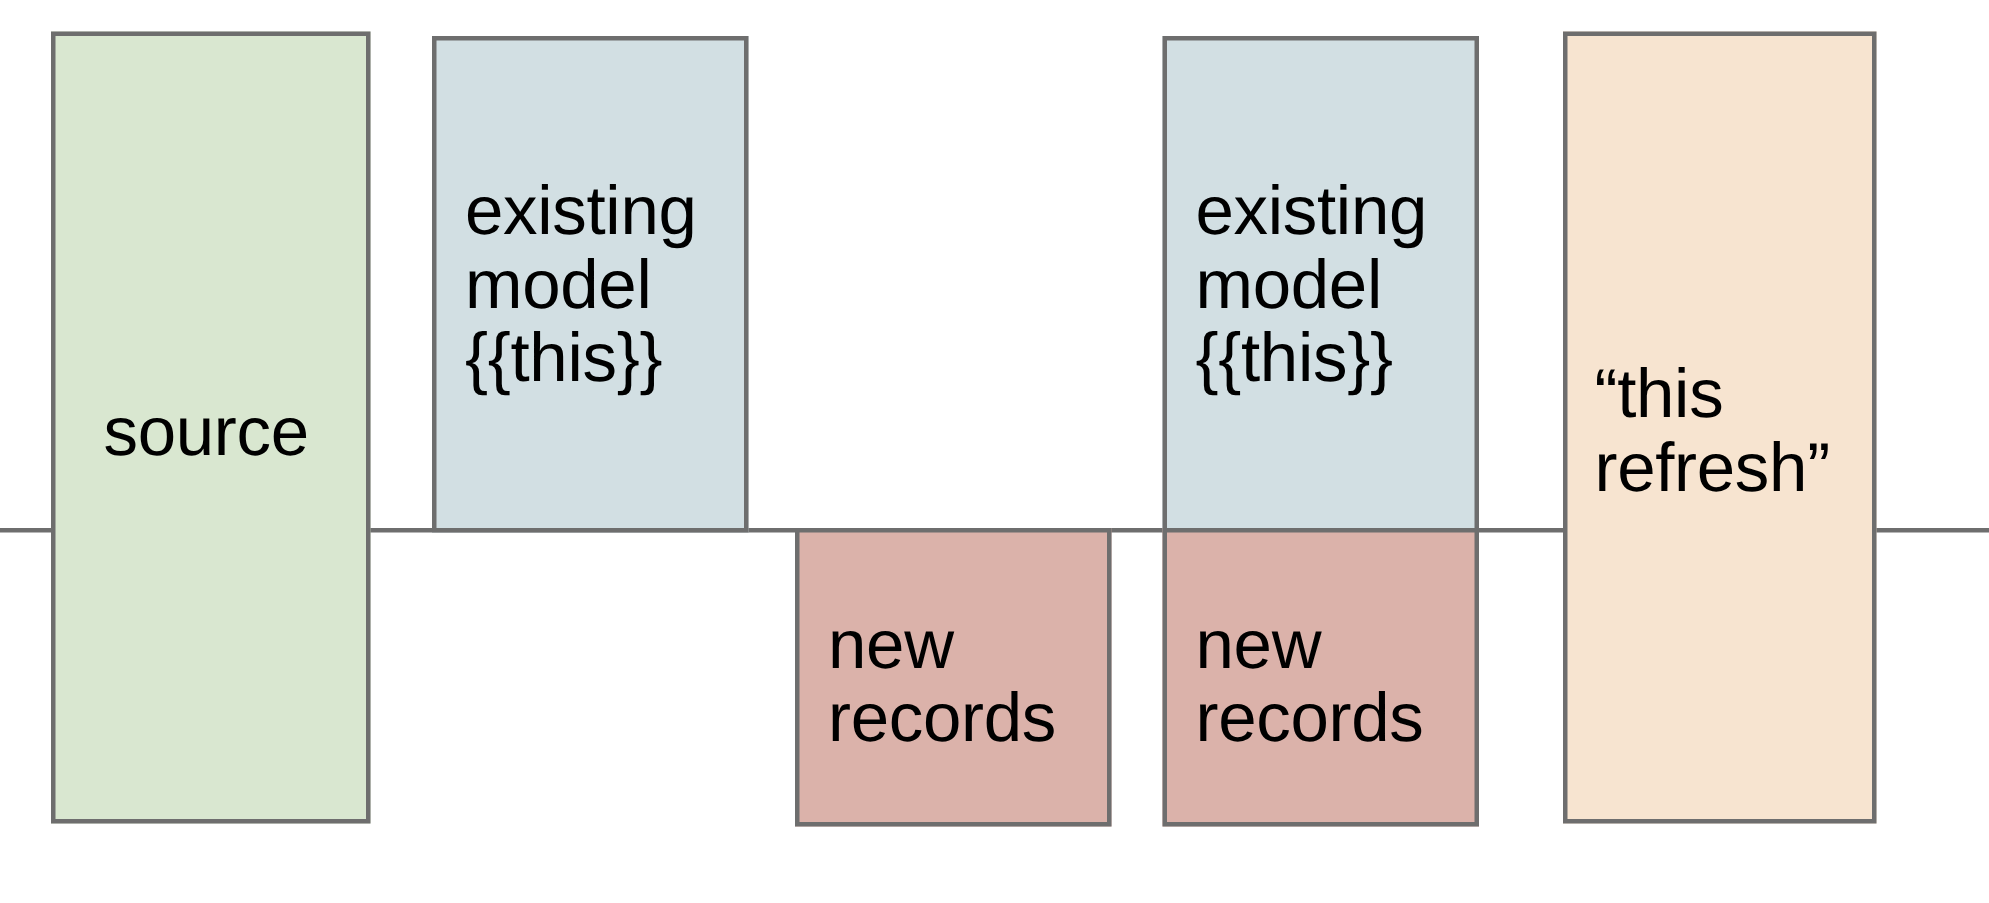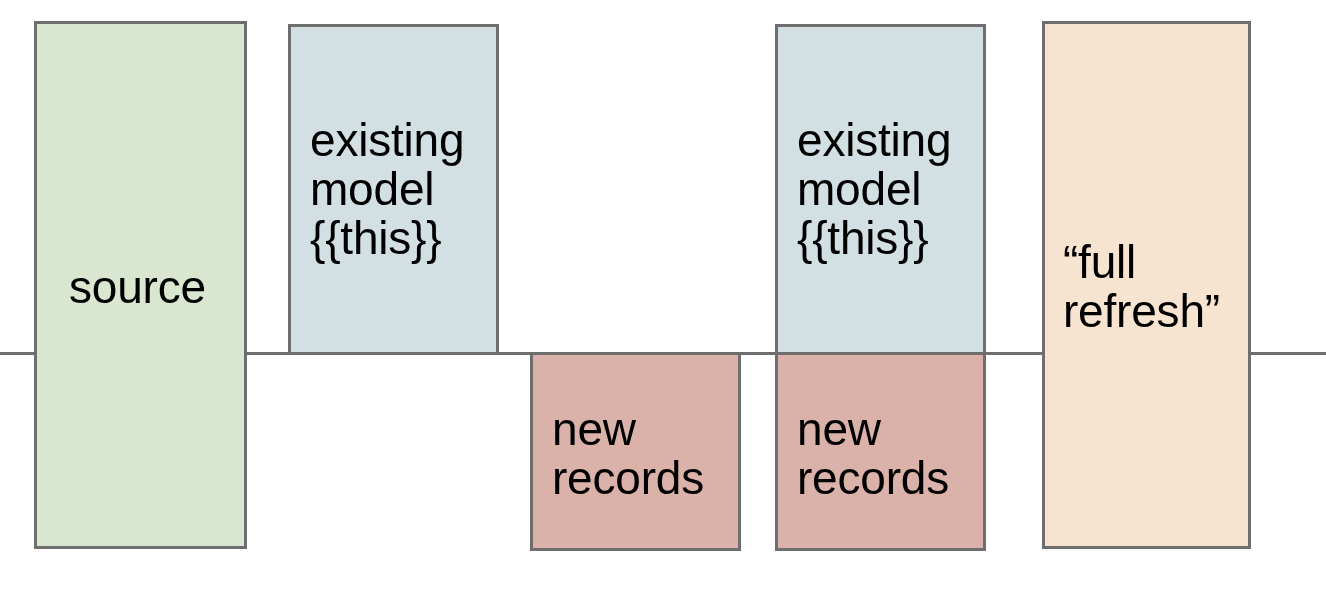--- a/index.html
+++ b/index.html
@@ -84,16 +84,16 @@
   <div class="box b-model-b"></div>
   <div class="box-label l-model-b">existing
 model
 {{this}}</div>
 
   <div class="box b-new-b"></div>
   <div class="box-label l-new-b">new
 records</div>
 
   <div class="box b-full-refresh"></div>
-  <div class="box-label l-full-refresh">“full
+  <div class="box-label l-full-refresh">“this
 refresh”</div>
 
 </div>
 
 </body></html>

